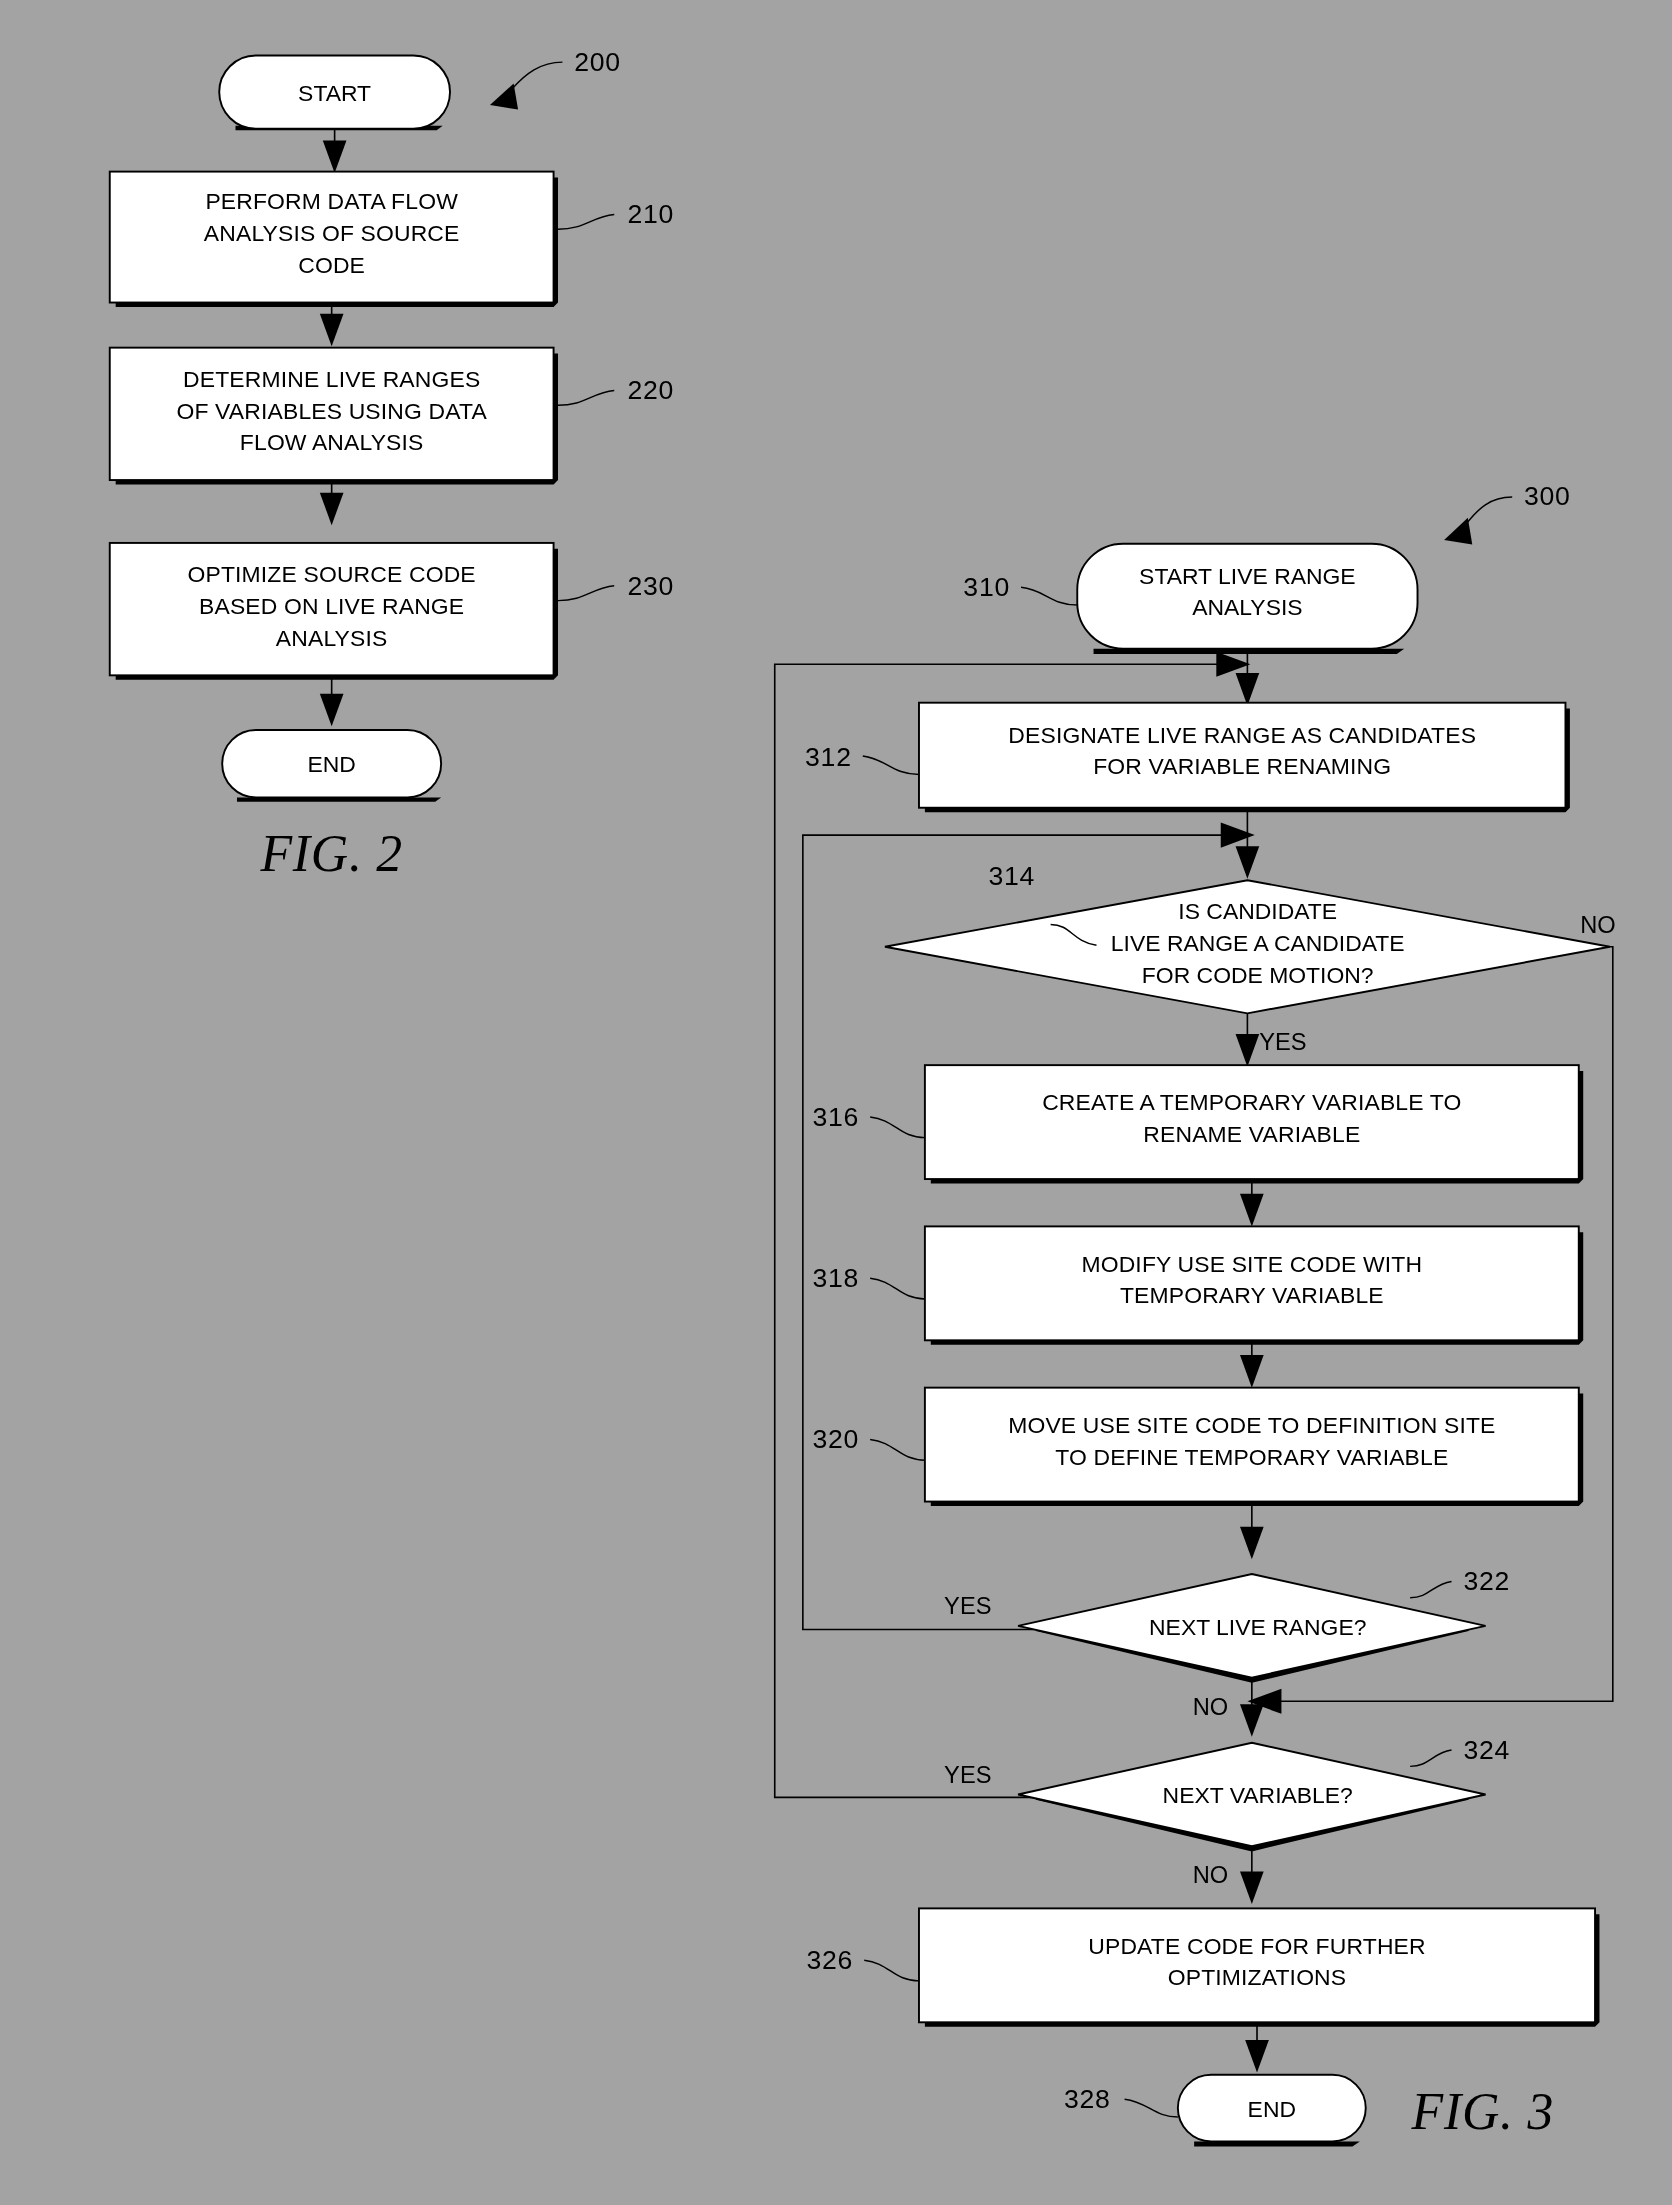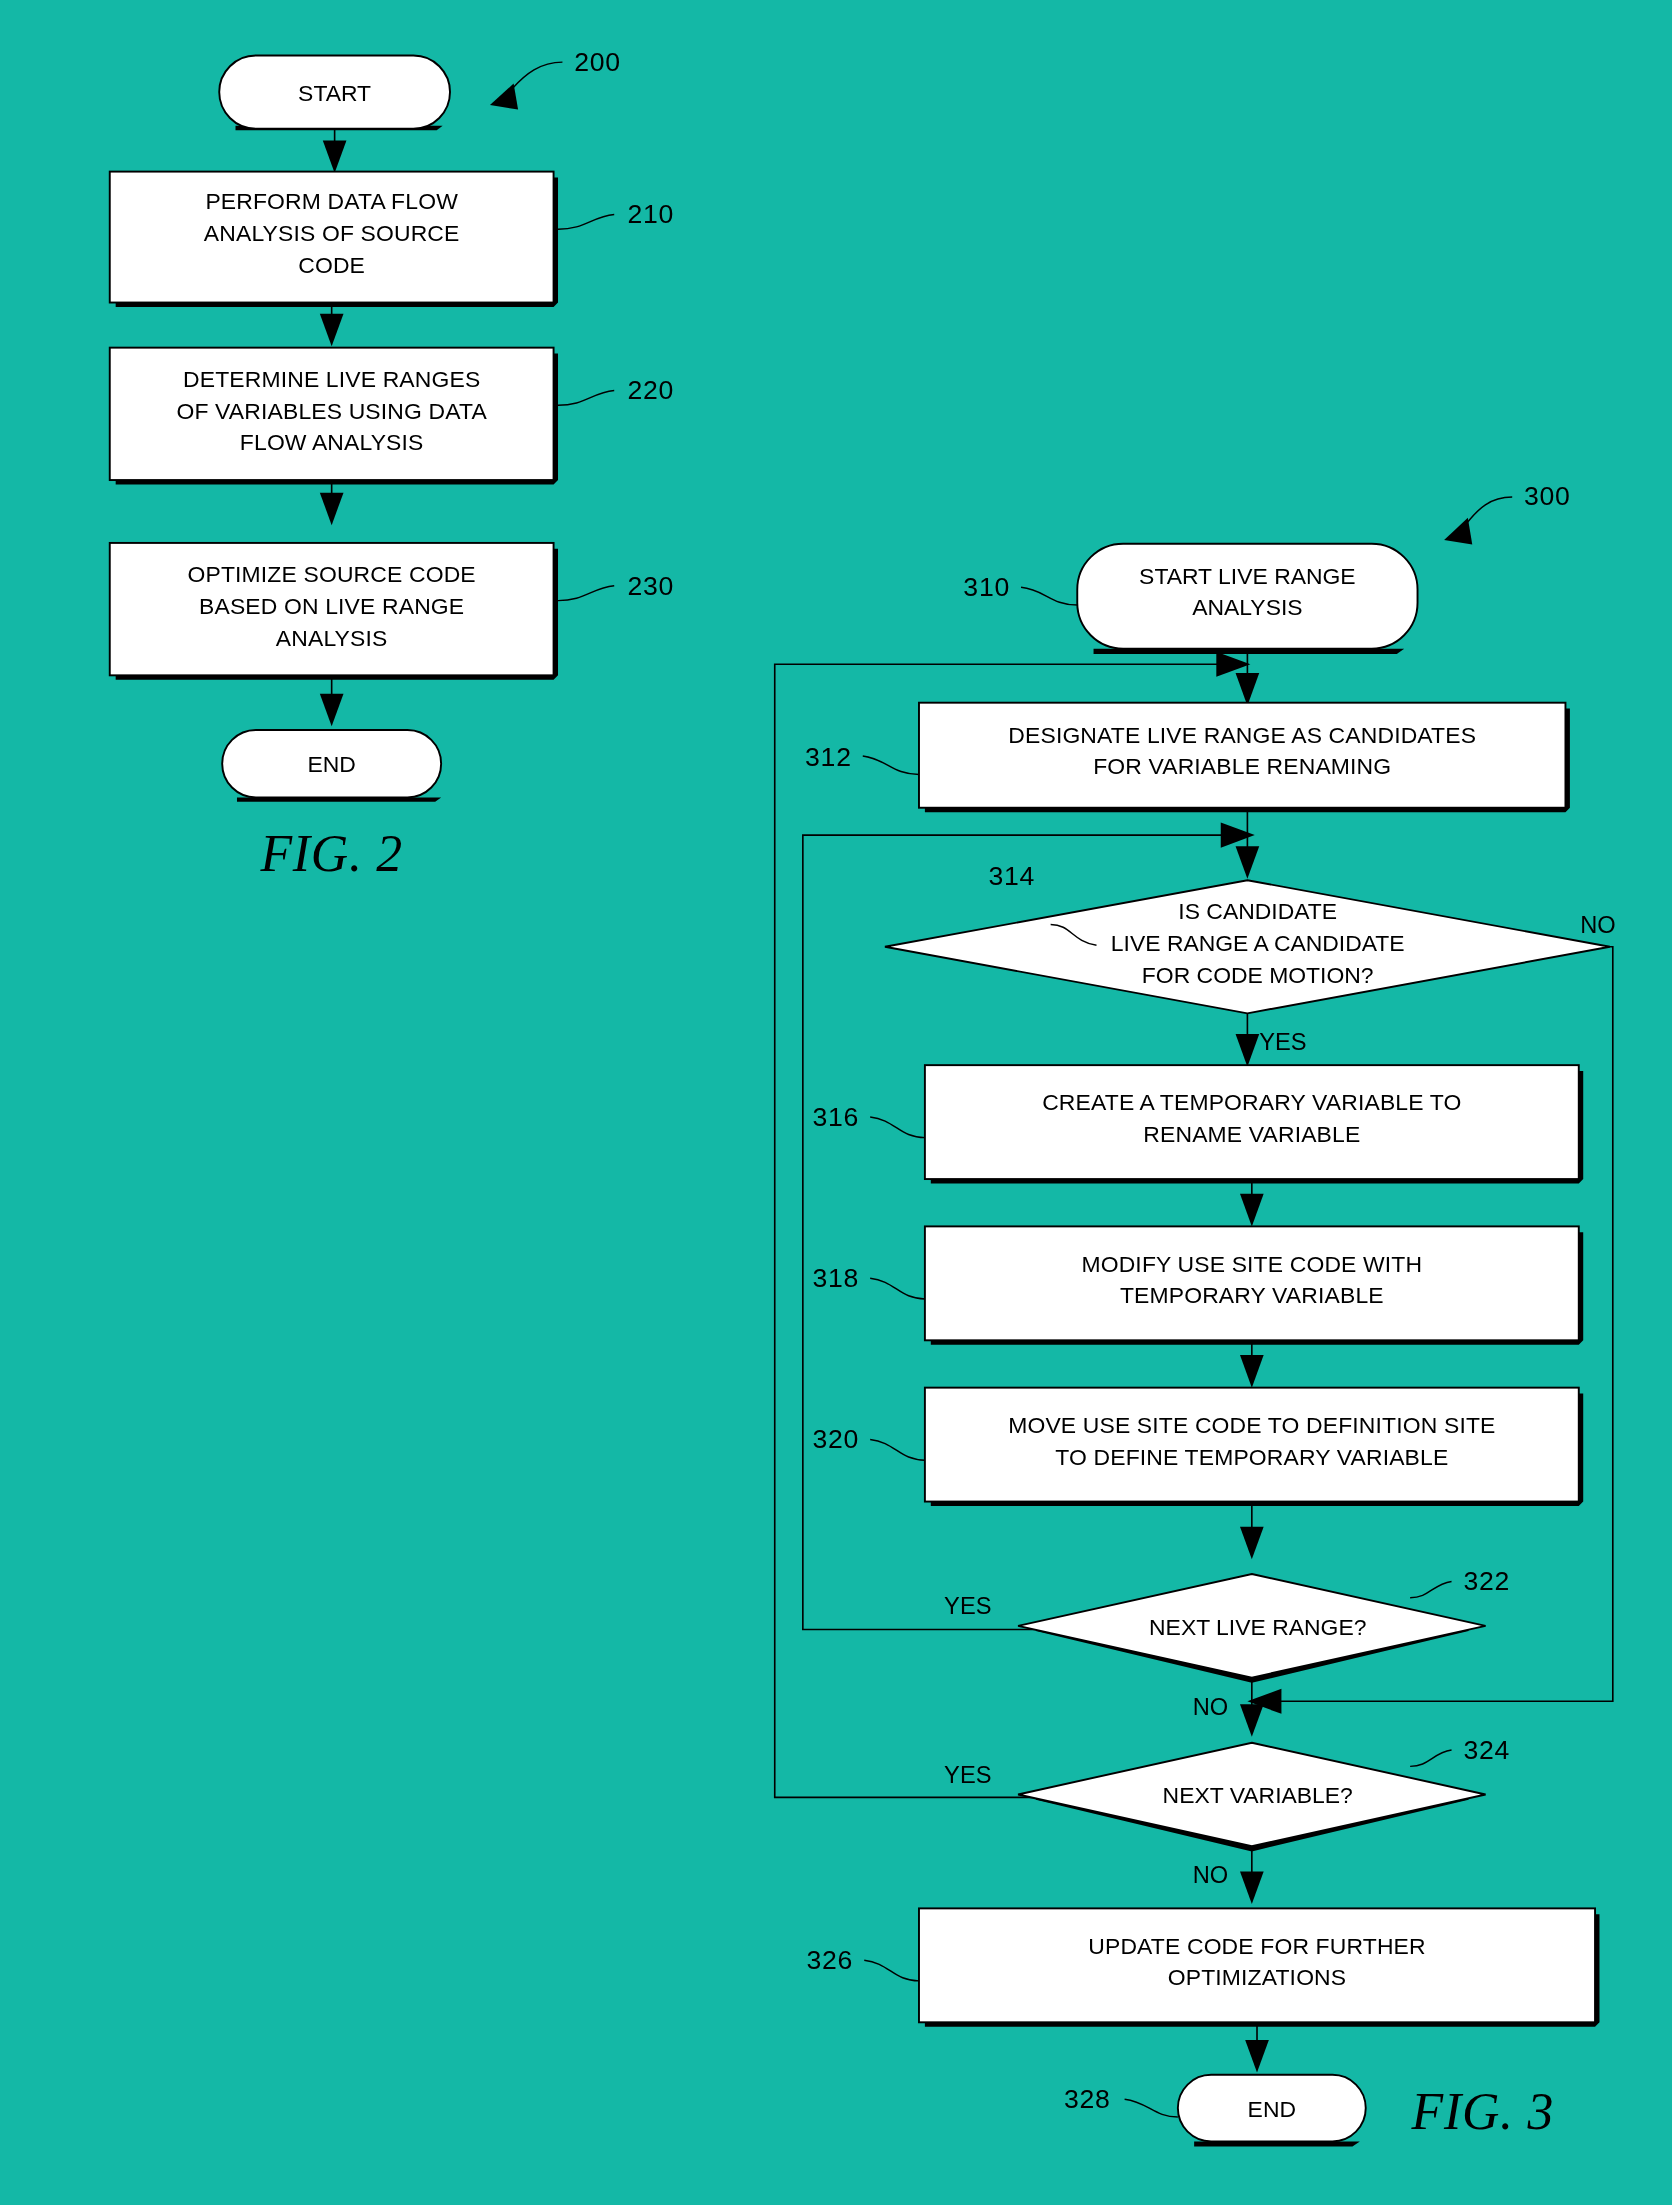--- a/index.html
+++ b/index.html
@@ -4,21 +4,21 @@
 <style>
   html, body {
     margin: 0;
     padding: 0;
     background: #ffffff;
   }
   #page {
     position: relative;
     width: 1673px;
     height: 2205px;
-    background: #14b8a6;
+    background: #a3a3a3;
     font-family: "Liberation Sans", sans-serif;
   }
   svg.sheet {
     position: absolute;
     left: 0;
     top: 0;
     width: 1673px;
     height: 2205px;
     display: block;
   }

